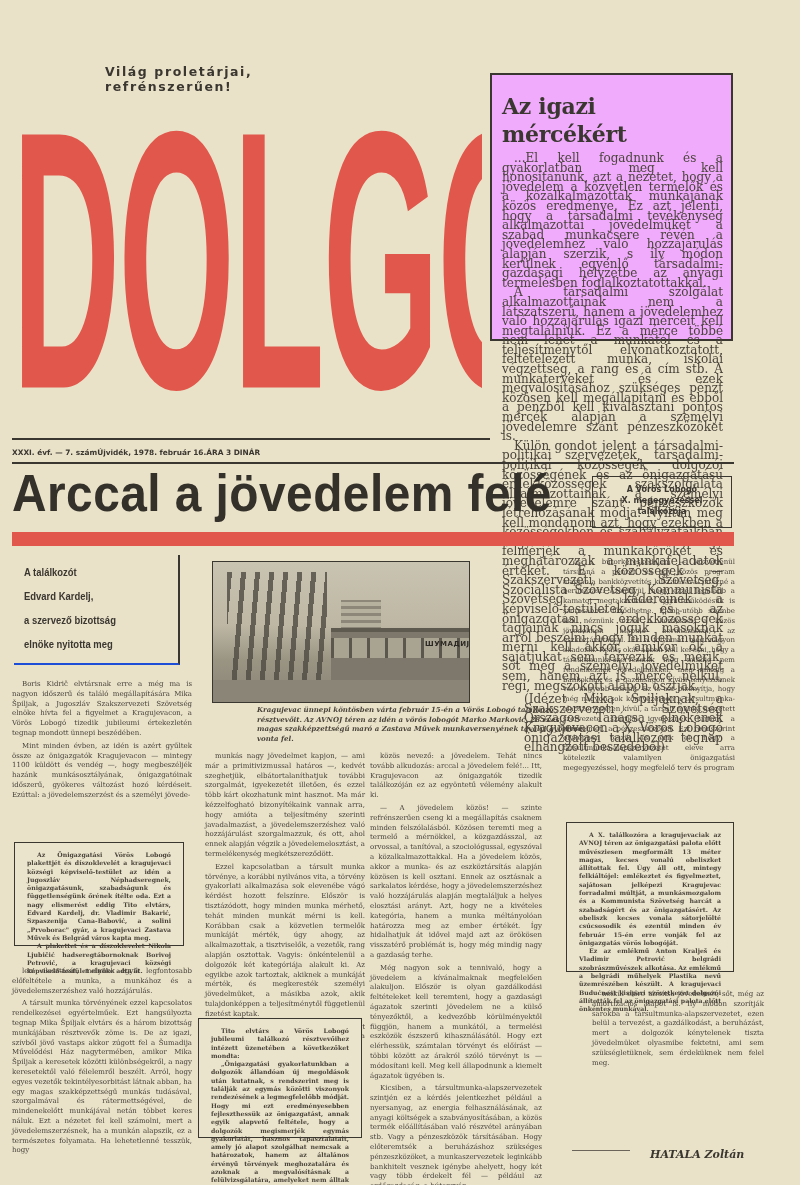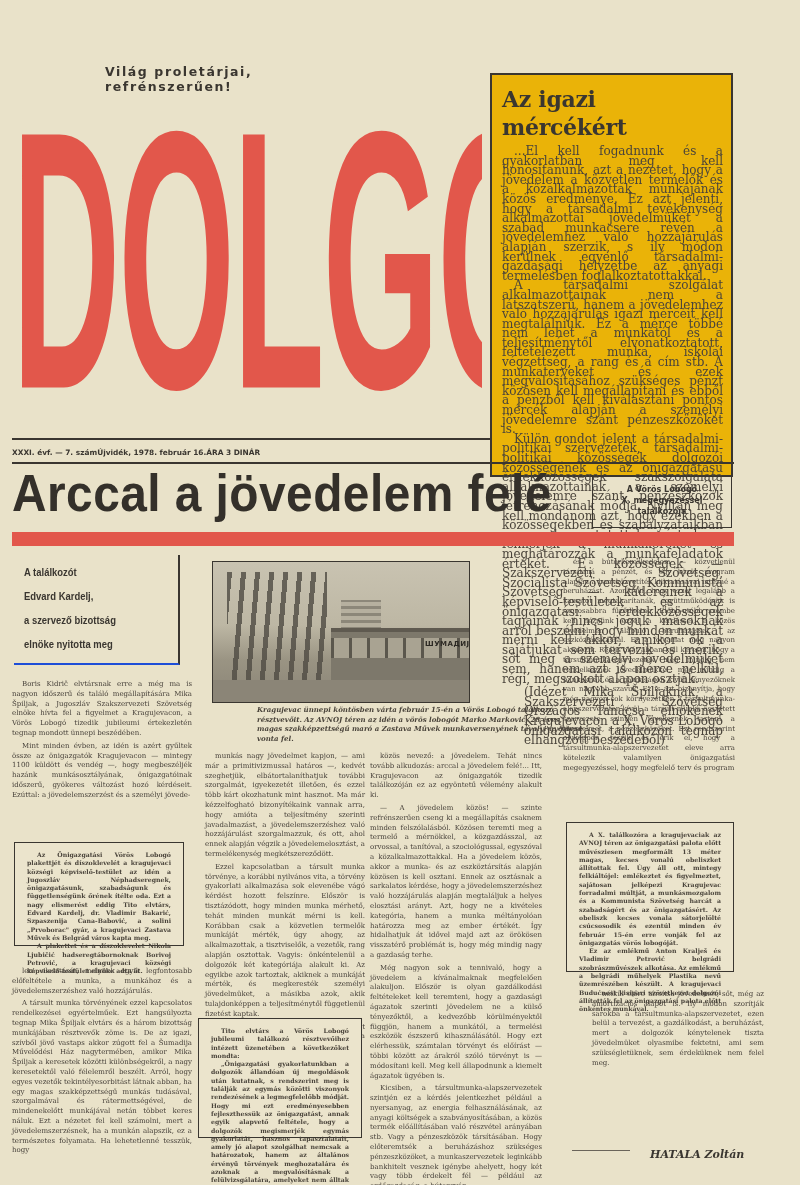--- a/index.html
+++ b/index.html
@@ -24,22 +24,22 @@
   .masthead span {
     display: block; color: #e2574b;
     font-family: "Liberation Sans", sans-serif; font-weight: bold;
     font-size: 150px; line-height: 348px; height: 348px;
     transform: scaleY(2.45); transform-origin: center;
     letter-spacing: -2px;
   }
   .mast-rule { left: 12px; top: 438px; width: 478px; height: 2px; background: #3a3630; }
 
   .editorial {
-    left: 490px; top: 73px; width: 243px; height: 404px;
-    border: 2px solid #3a3630; padding: 10px 8px 6px 10px; background: #eab308;
+    left: 490px; top: 73px; width: 243px; height: 268px;
+    border: 2px solid #3a3630; padding: 17px 8px 6px 10px; background: #f0abfc;
   }
   .editorial h2 {
     font-family: "DejaVu Serif", serif; font-weight: bold;
     font-size: 22px; line-height: 28px; color: #3a3630; margin-bottom: 6px; letter-spacing: -0.3px;
   }
   .editorial p {
     font-size: 12px; line-height: 9.6px; text-align: justify; text-indent: 12px; color: #4a443b;
   }
   .editorial .quote { margin-top: 4px; padding-left: 22px; font-weight: normal; text-indent: 0; }
 

